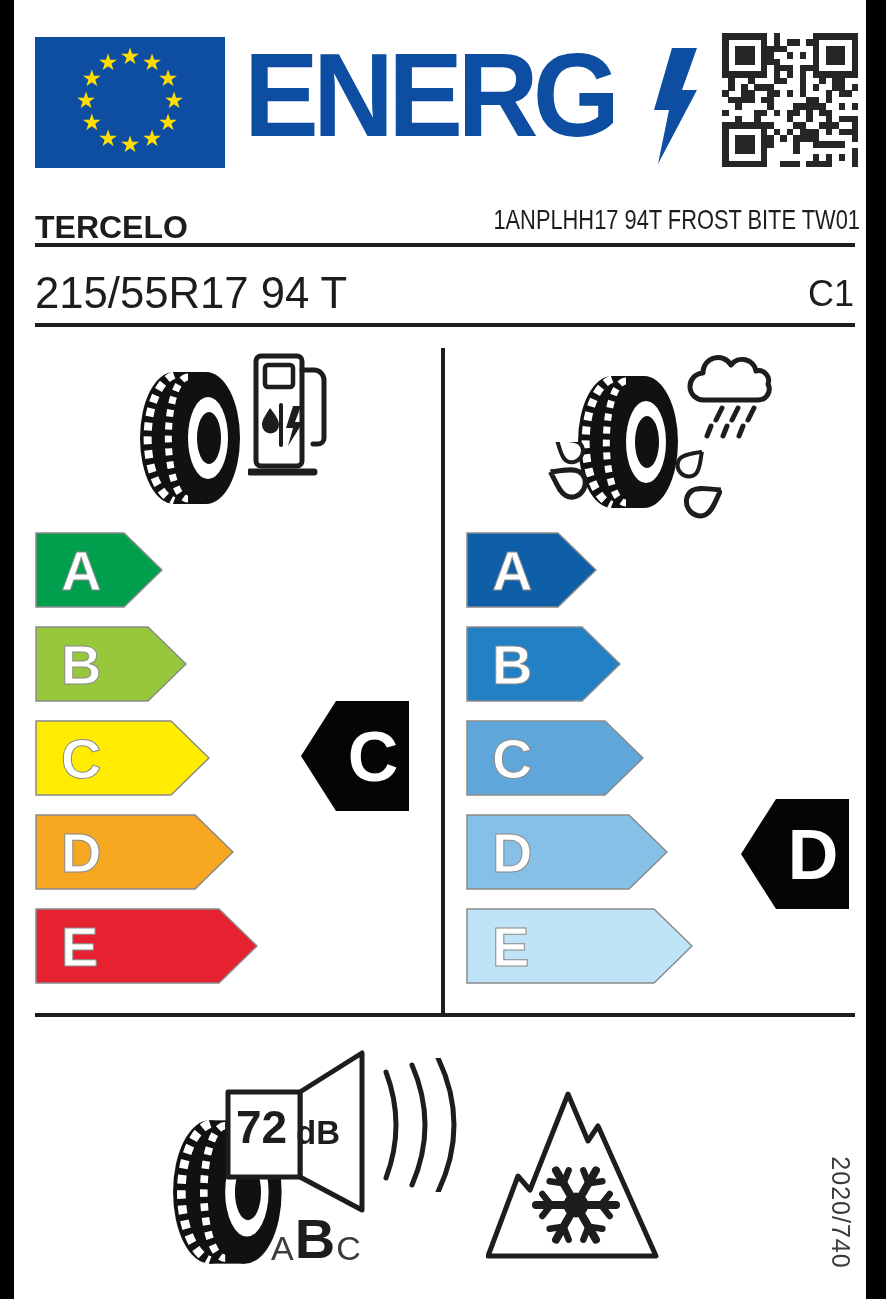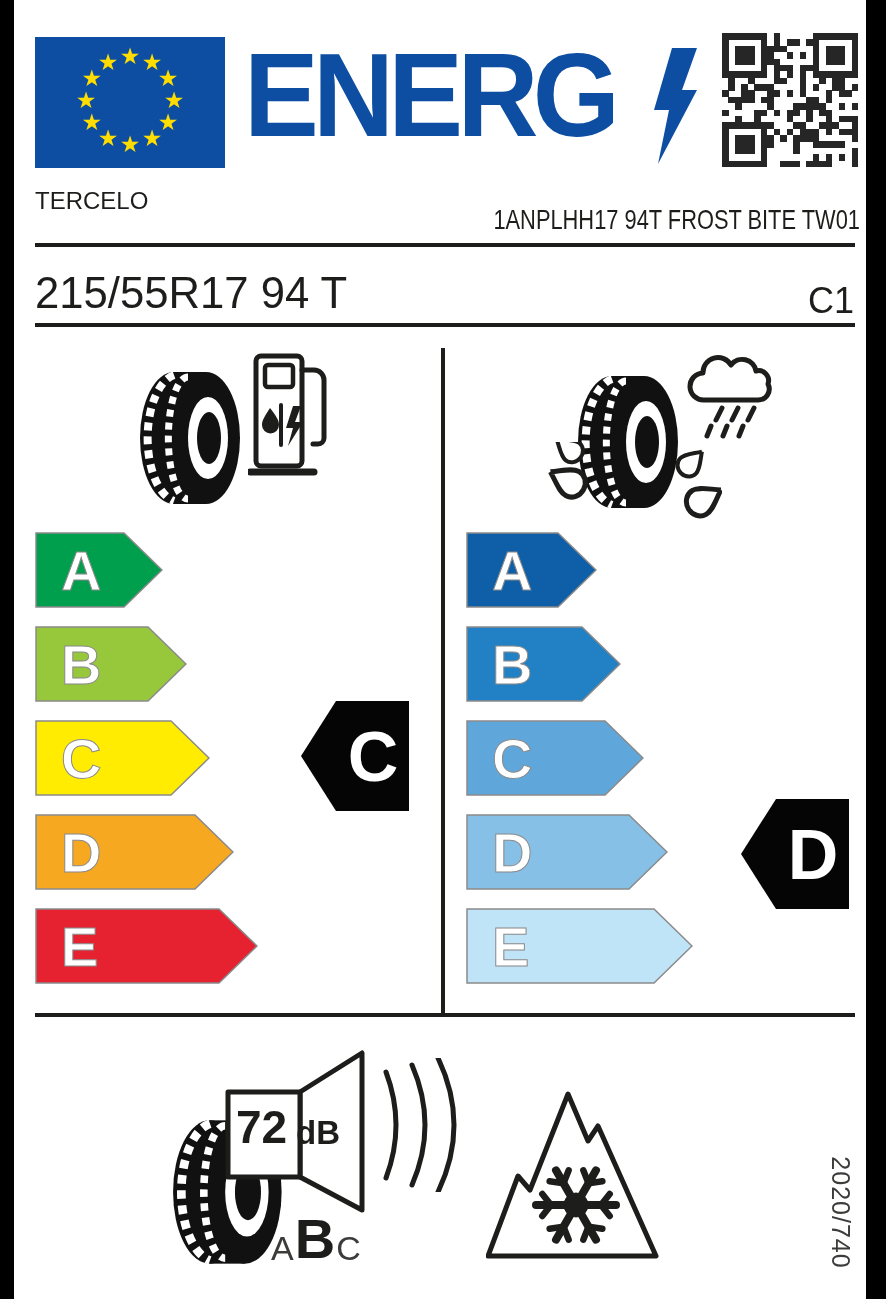--- a/index.html
+++ b/index.html
@@ -6,25 +6,25 @@
   .label{position:relative;width:886px;height:1299px;background:#fff;overflow:hidden;
          font-family:"Liberation Sans",sans-serif;color:#1D1D1B;}
   .abs{position:absolute;}
   .bar{position:absolute;top:0;height:1299px;background:#000;}
   .hr{position:absolute;height:4px;background:#1D1D1B;}
   .vr{position:absolute;width:4px;background:#1D1D1B;}
   .flag{position:absolute;left:35px;top:37px;width:190px;height:131px;}
   .flag .star{position:absolute;font-size:23px;color:#FFDD00;line-height:1;width:24px;text-align:center;}
   .logo{position:absolute;left:244px;top:36px;font-size:118px;line-height:1;font-weight:bold;
         letter-spacing:-6px;transform:scaleX(0.95);transform-origin:left top;color:#0D4EA2;}
-  .brand{position:absolute;left:35px;top:189px;font-size:24px;font-weight:normal;line-height:1;}
+  .brand{position:absolute;left:35px;top:211px;font-size:32px;font-weight:bold;line-height:1;}
   .model{position:absolute;right:26px;top:206px;font-size:28px;line-height:1;
          transform:scaleX(0.78);transform-origin:right top;white-space:nowrap;}
   .size{position:absolute;left:35px;top:270px;font-size:45px;line-height:1;transform:scaleX(0.97);transform-origin:left top;}
-  .tclass{position:absolute;right:32px;top:276px;font-size:36px;line-height:1;margin-top:7px;}
+  .tclass{position:absolute;right:32px;top:276px;font-size:36px;line-height:1;}
   .scale{position:absolute;width:240px;height:470px;}
   .srow{position:absolute;left:0;height:76px;}
   .srow .letter{position:absolute;left:26px;top:0;height:76px;line-height:78px;font-size:56px;
         font-weight:bold;color:#fff;-webkit-text-stroke:1px #8a8a8a;}
   .rating-arrow{position:absolute;width:110px;height:112px;}
   .rating-arrow .rletter{position:absolute;left:36px;top:0;width:74px;height:112px;line-height:114px;
         text-align:center;font-size:70px;font-weight:bold;color:#fff;}
   .db72{position:absolute;left:236px;top:1104px;font-size:46px;font-weight:bold;line-height:1;}
   .dbunit{position:absolute;left:296px;top:1116px;font-size:33px;line-height:1;font-weight:bold;}
   .abc{position:absolute;left:271px;top:1204px;width:100px;height:58px;display:flex;align-items:flex-end;}

